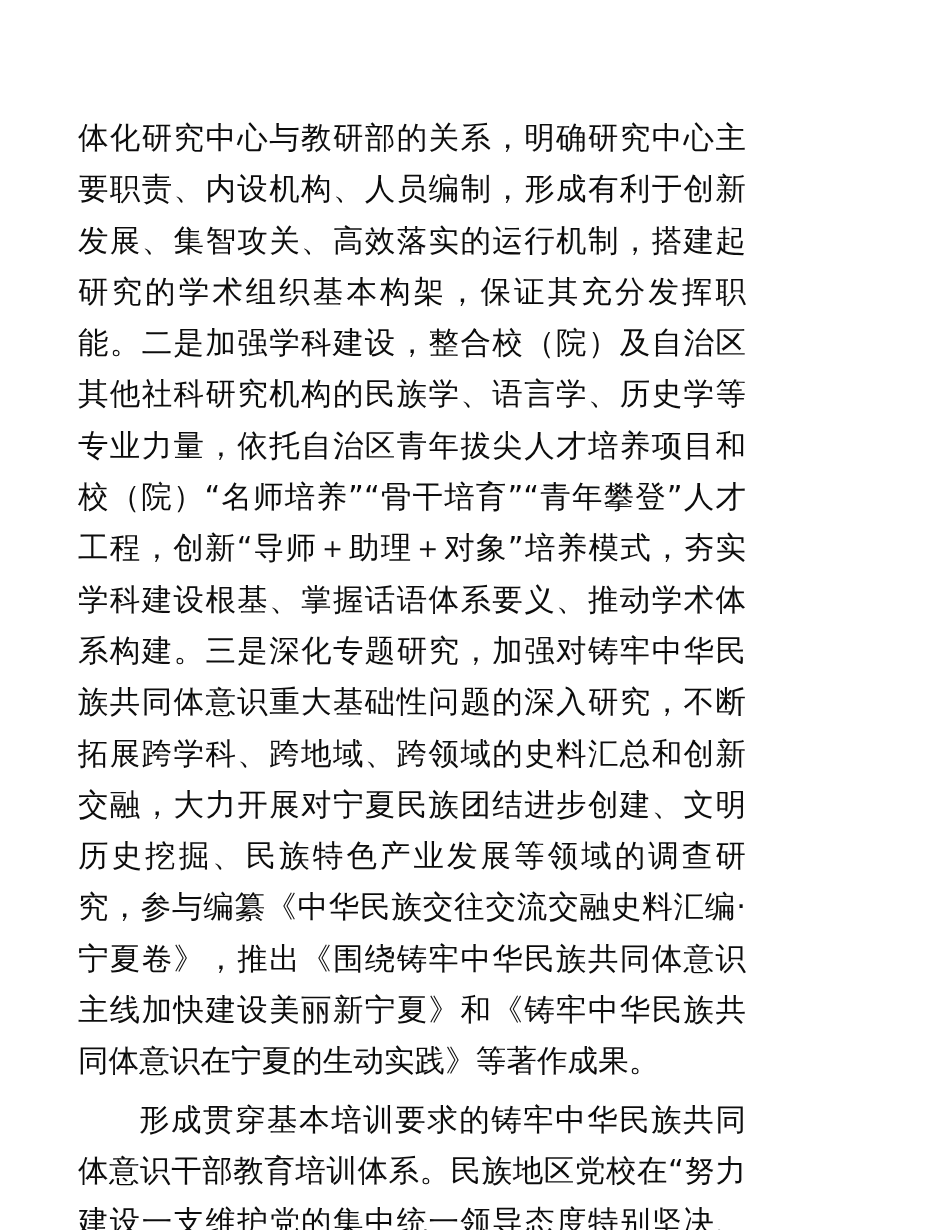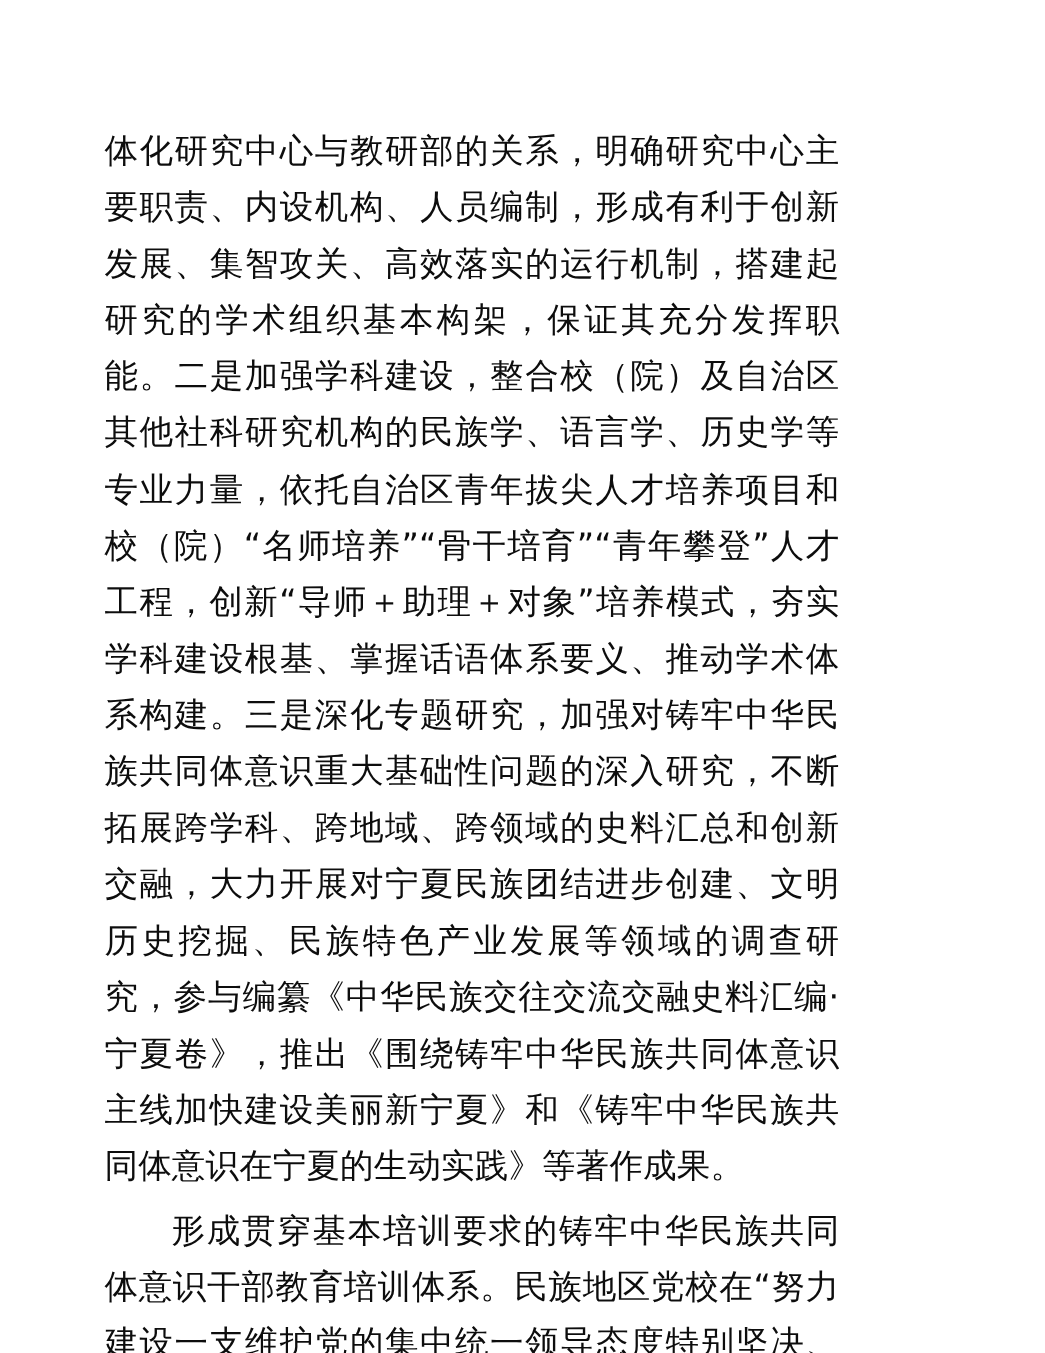--- a/index.html
+++ b/index.html
@@ -12,21 +12,22 @@
     height: 1230px;
     overflow: hidden;
     font-family: "DejaVu Sans", "Liberation Sans", sans-serif;
   }
   .page {
     position: relative;
     width: 830px;
     height: 1230px;
     background: #ffffff;
     box-sizing: border-box;
-    padding: 112px 140px 0 95px;
+    padding: 112px 140px 0 59px;
+    margin-left: 19px;
   }
   .doc-body {
     width: 668px;
   }
   .para {
     margin: 0;
     color: #0d0d0d;
     font-size: 30.5px;
     line-height: 51.3px;
     letter-spacing: 0.1px;

